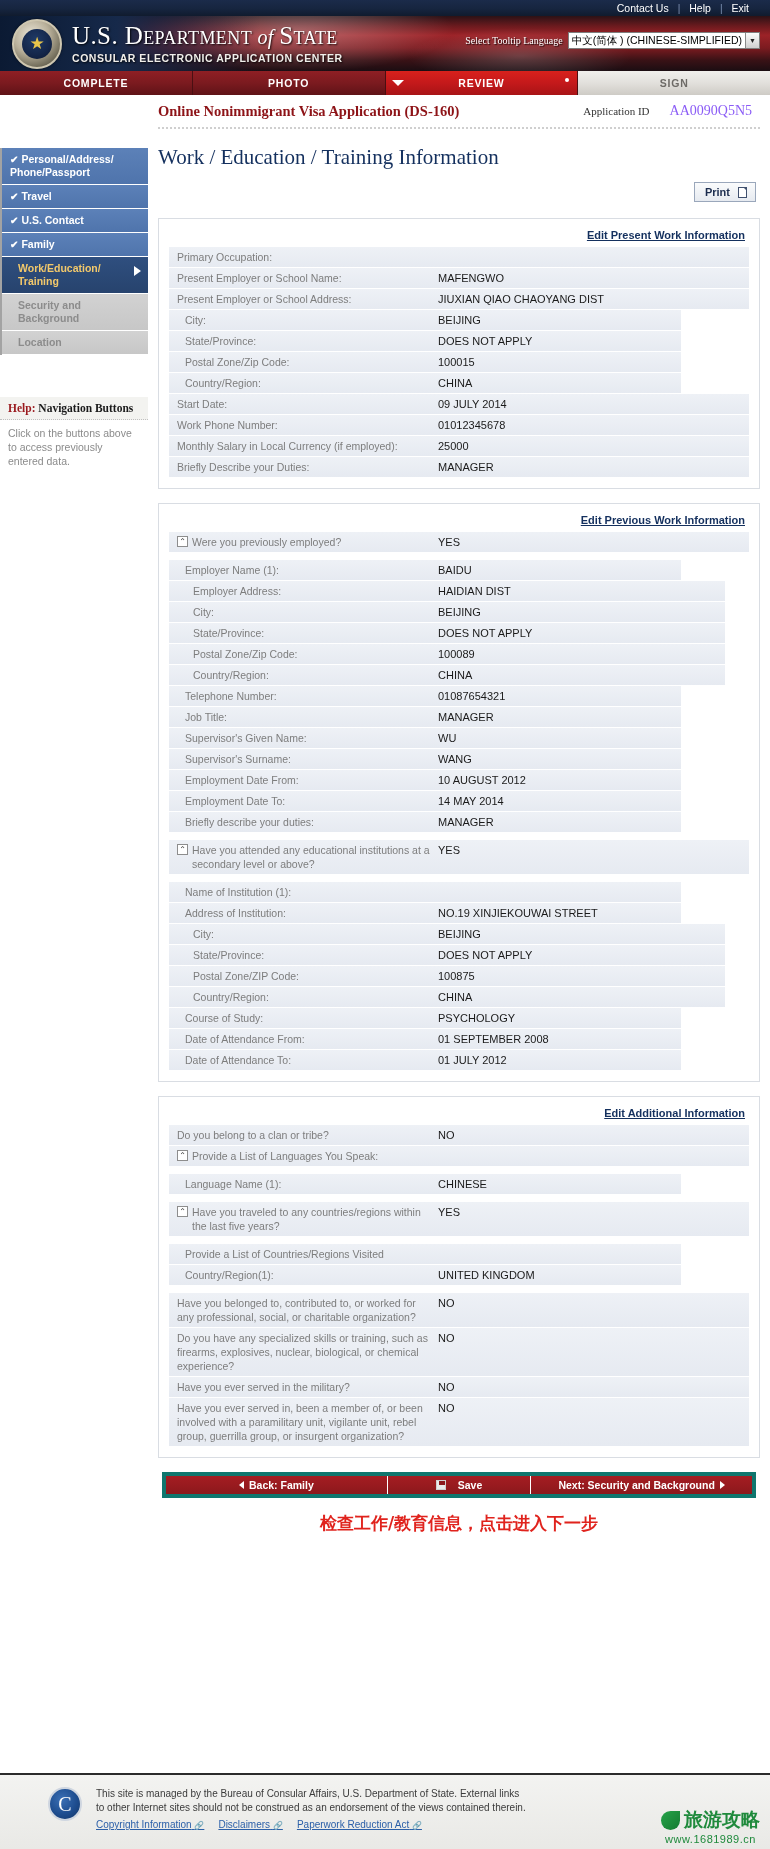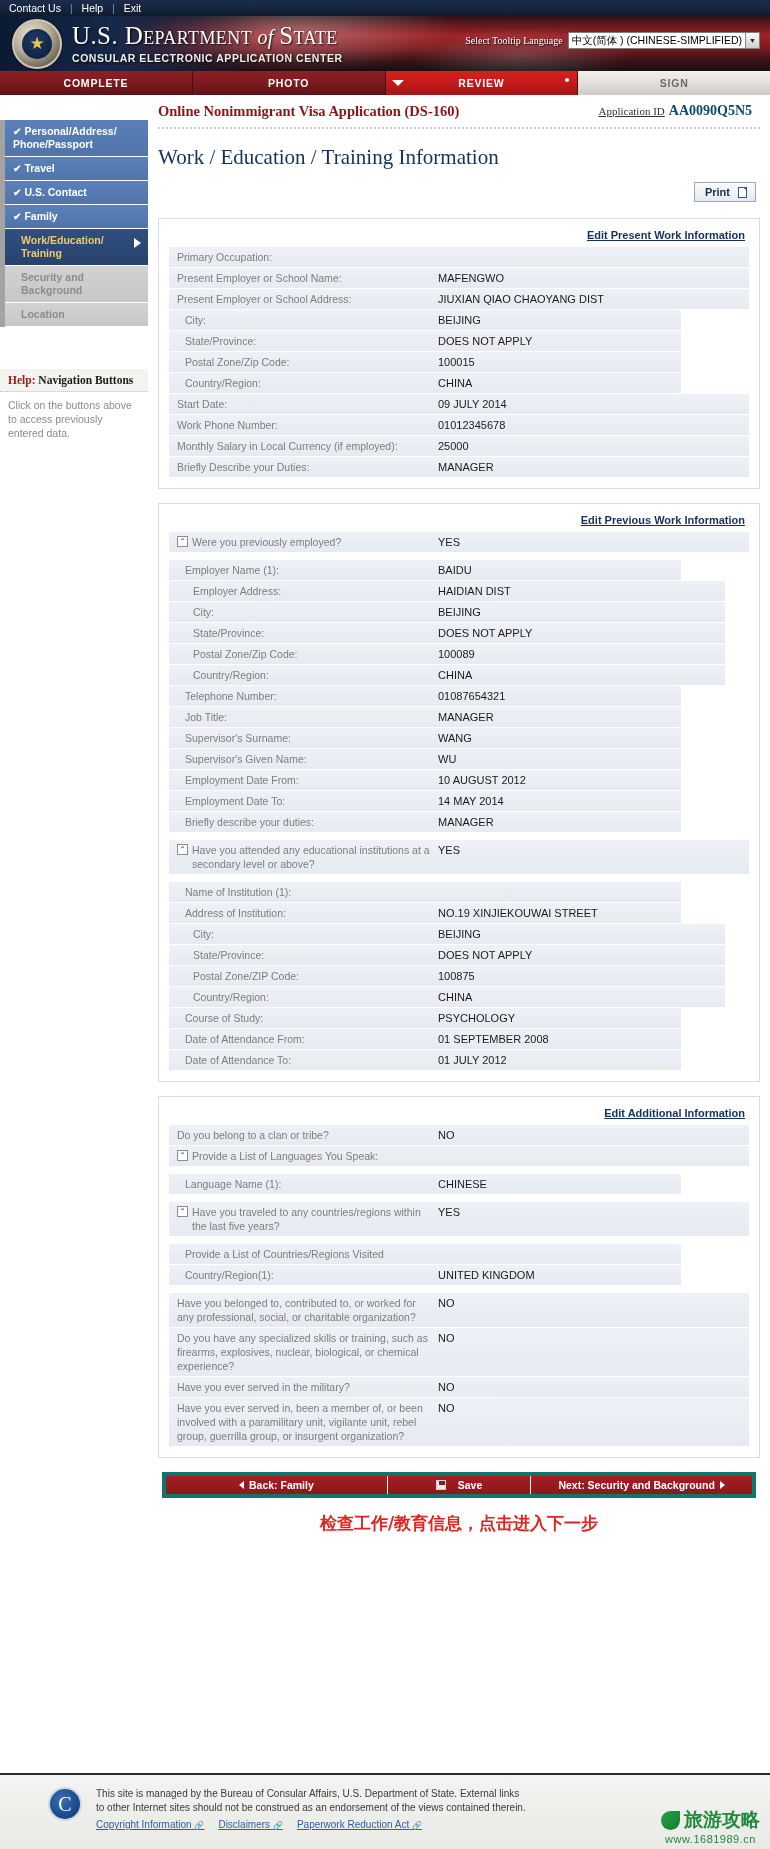--- a/index.html
+++ b/index.html
@@ -11,21 +11,21 @@
     font-size:11px;
     color:#333;
     position:relative;
     overflow:hidden;
   }
 
   
   .topbar {
     height:16px;
     background:linear-gradient(180deg,#1b2b4a 0%, #16253f 55%, #101b2e 100%);
-    display:flex; align-items:center; 
+    display:flex; align-items:center; justify-content:flex-end;
     padding-right:12px;
     gap:0px;
   }
   .topbar a {
     color:#ffffff; text-decoration:none; font-size:10.5px;
     padding:0 9px; line-height:16px;
   }
   .topbar .sep { color:#7f93b5; font-size:10px; }
 
   
@@ -137,34 +137,34 @@
   .apphead {
     height:34px; display:flex; align-items:center;
     border-bottom:2px dotted #cfcfcf;
     padding:0 8px 0 0;
   }
   .apphead .title {
     font-family:"Liberation Serif", serif; font-size:14.5px;
     color:#8d1317; font-weight:bold; flex:1;
   }
   .apphead .appid-label {
-    font-family:"Liberation Serif", serif; font-size:11px; color:#333;text-decoration:underline;
+    font-family:"Liberation Serif", serif; font-size:11px; color:#333;
   }
   .apphead .appid {
-    font-family:"Liberation Serif", serif; font-size:14px; color:#0c4a6e;
-    font-weight:bold; margin-left:4px;
+    font-family:"Liberation Serif", serif; font-size:14px; color:#8b5cf6;
+    font-weight:normal; margin-left:20px;
   }
   h1.pagetitle {
     font-family:"Liberation Serif", serif;
     font-size:21px; font-weight:normal; color:#14305e;
     margin:16px 0 12px 0;
   }
 
   
-  .nav { border-left:5px solid #a3a3a3; }
+  .nav { border-left:2px solid #a3a3a3;margin-top:28px; }
   .nav .item {
     background:linear-gradient(180deg,#5c81b8 0%, #4f74ac 100%);
     color:#ffffff; font-size:10.5px; font-weight:bold;
     padding:5px 6px 5px 8px;
     border-bottom:1px solid #ffffff;
     line-height:13px;
     position:relative;
   }
   .nav .item .chk { margin-right:3px; font-size:10px; }
   .nav .item.current {
@@ -542,29 +542,29 @@
             <div class="val">01087654321</div>
           </div>
           <div class="row ind1 shorter">
             <div class="lbl">
               <span>Job Title:</span>
             </div>
             <div class="val">MANAGER</div>
           </div>
           <div class="row ind1 shorter">
             <div class="lbl">
+              <span>Supervisor's Given Name:</span>
+            </div>
+            <div class="val">WU</div>
+          </div>
+          <div class="row ind1 shorter">
+            <div class="lbl">
               <span>Supervisor's Surname:</span>
             </div>
             <div class="val">WANG</div>
-          </div>
-          <div class="row ind1 shorter">
-            <div class="lbl">
-              <span>Supervisor's Given Name:</span>
-            </div>
-            <div class="val">WU</div>
           </div>
           <div class="row ind1 shorter">
             <div class="lbl">
               <span>Employment Date From:</span>
             </div>
             <div class="val">10 AUGUST 2012</div>
           </div>
           <div class="row ind1 shorter">
             <div class="lbl">
               <span>Employment Date To:</span>

